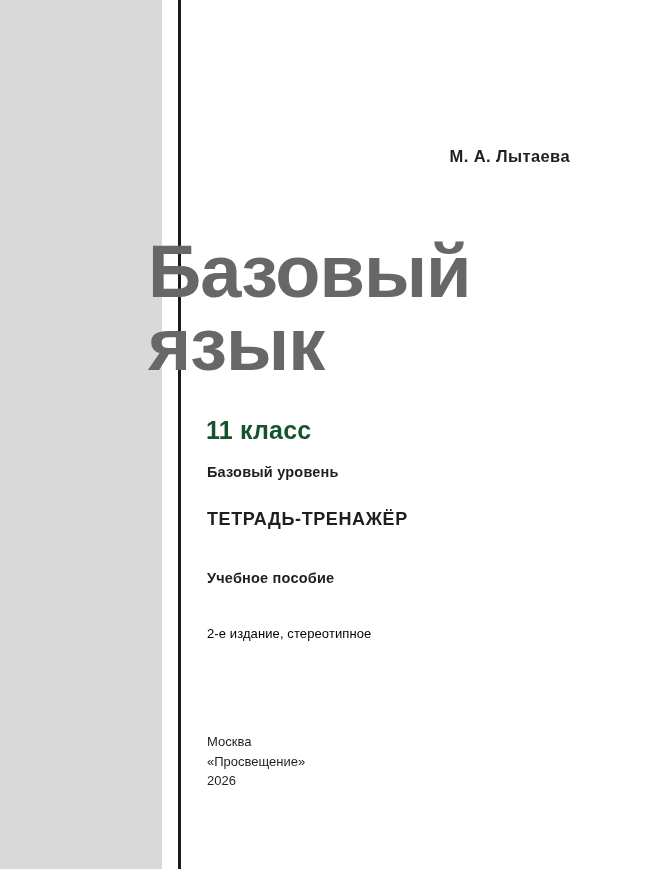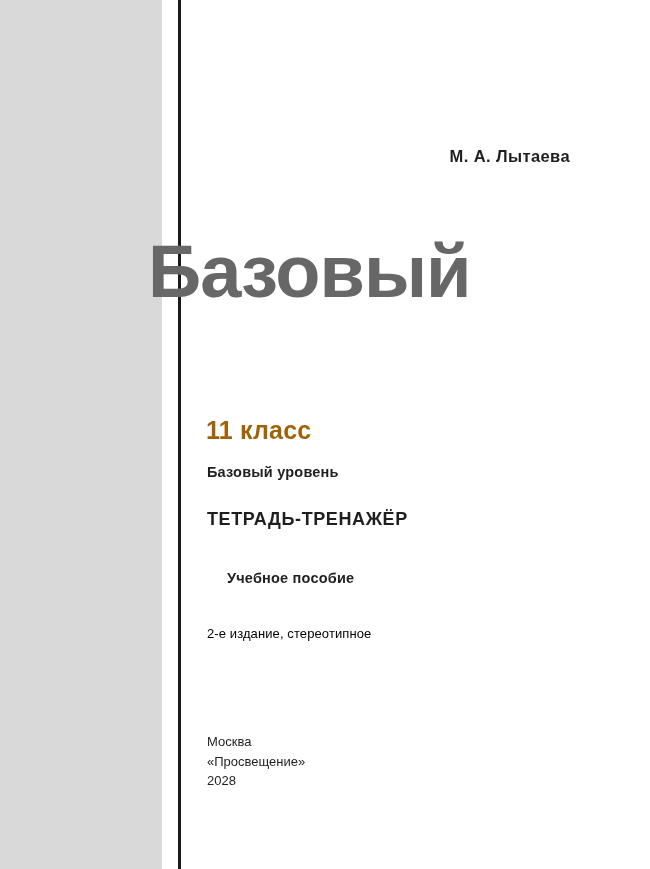--- a/index.html
+++ b/index.html
@@ -75,21 +75,21 @@
     margin-top: 2px;
   }
 
   
   .grade {
     position: absolute;
     left: 206px;
     top: 416px;
     font-size: 25px;
     font-weight: bold;
-    color: #a16207;
+    color: #14532d;
     letter-spacing: 0.2px;
   }
   .level {
     position: absolute;
     left: 207px;
     top: 464px;
     font-size: 14.5px;
     font-weight: bold;
     color: #1f1f1f;
     letter-spacing: 0.2px;
@@ -104,21 +104,20 @@
     letter-spacing: 0.6px;
   }
   .manual {
     position: absolute;
     left: 207px;
     top: 570px;
     font-size: 14.5px;
     font-weight: bold;
     color: #1f1f1f;
     letter-spacing: 0.2px;
-    margin-left: 20px;
   }
   .edition {
     position: absolute;
     left: 207px;
     top: 626px;
     font-size: 13px;
     font-weight: normal;
     color: #000000;
     letter-spacing: 0.1px;
   }
@@ -141,27 +140,28 @@
 
   <div class="grey-band"></div>
   <div class="vrule"></div>
 
   <div class="authors">
     <div>М. А. Лытаева</div>
   </div>
 
   <div class="title">
     <span class="line1">Базовый</span>
+    <span class="line2">язык</span>
   </div>
 
   <div class="grade">11 класс</div>
   <div class="level">Базовый уровень</div>
   <div class="kind">ТЕТРАДЬ-ТРЕНАЖЁР</div>
   <div class="manual">Учебное пособие</div>
   <div class="edition">2-е издание, стереотипное</div>
 
   <div class="imprint">
     <div>Москва</div>
     <div>«Просвещение»</div>
-    <div>2028</div>
+    <div>2026</div>
   </div>
 
 </div>
 
 </body></html>

